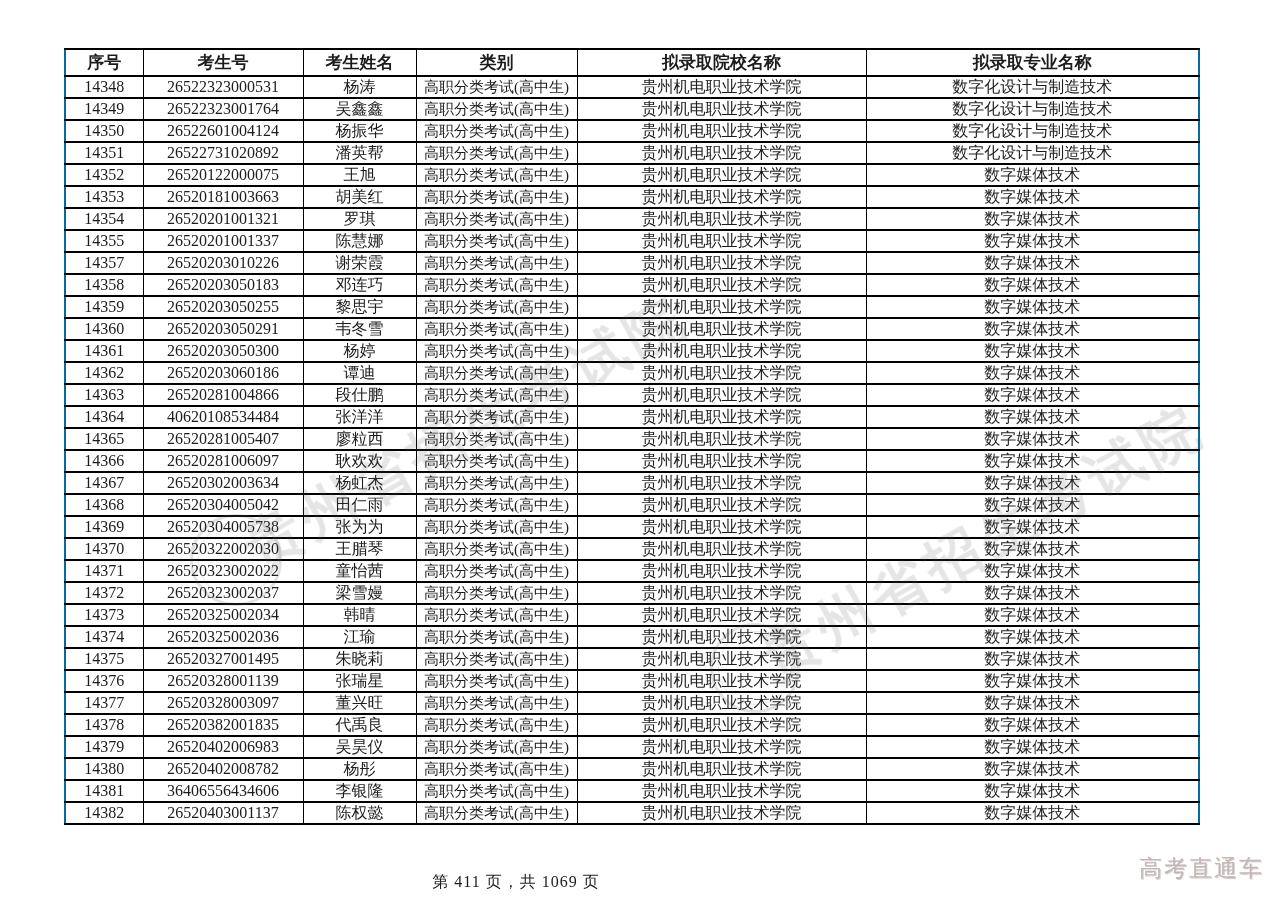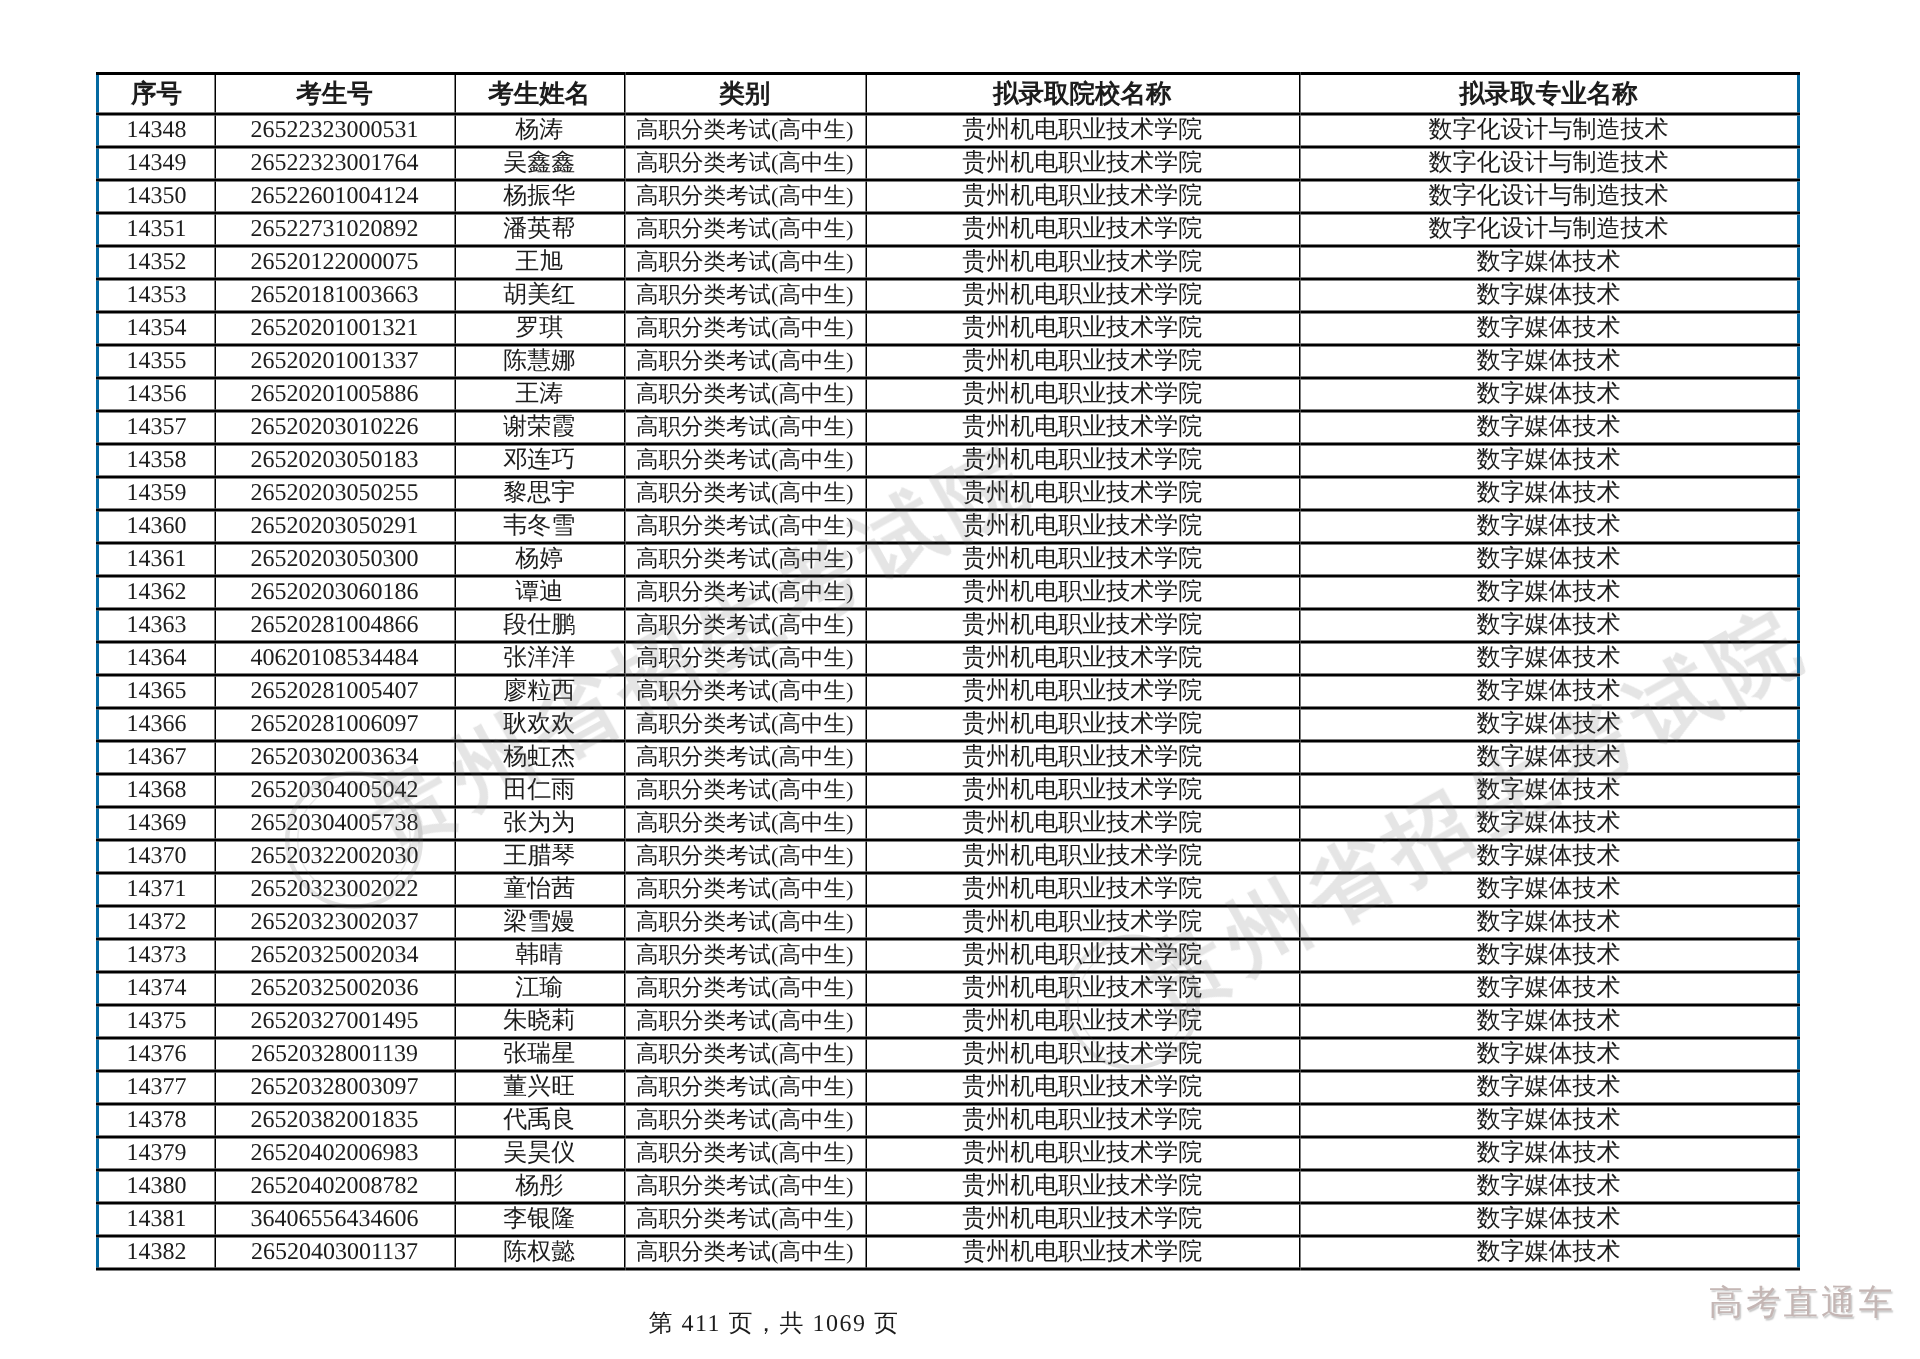--- a/index.html
+++ b/index.html
@@ -177,28 +177,20 @@
       </tr>
       <tr>
         <td class="col-0">14355</td>
         <td class="col-1">26520201001337</td>
         <td class="col-2">陈慧娜</td>
         <td class="col-3">高职分类考试(高中生)</td>
         <td class="col-4">贵州机电职业技术学院</td>
         <td class="col-5">数字媒体技术</td>
       </tr>
       <tr>
-        <td class="col-0">14356</td>
-        <td class="col-1">26520201005886</td>
-        <td class="col-2">王涛</td>
-        <td class="col-3">高职分类考试(高中生)</td>
-        <td class="col-4">贵州机电职业技术学院</td>
-        <td class="col-5">数字媒体技术</td>
-      </tr>
-      <tr>
         <td class="col-0">14357</td>
         <td class="col-1">26520203010226</td>
         <td class="col-2">谢荣霞</td>
         <td class="col-3">高职分类考试(高中生)</td>
         <td class="col-4">贵州机电职业技术学院</td>
         <td class="col-5">数字媒体技术</td>
       </tr>
       <tr>
         <td class="col-0">14358</td>
         <td class="col-1">26520203050183</td>

